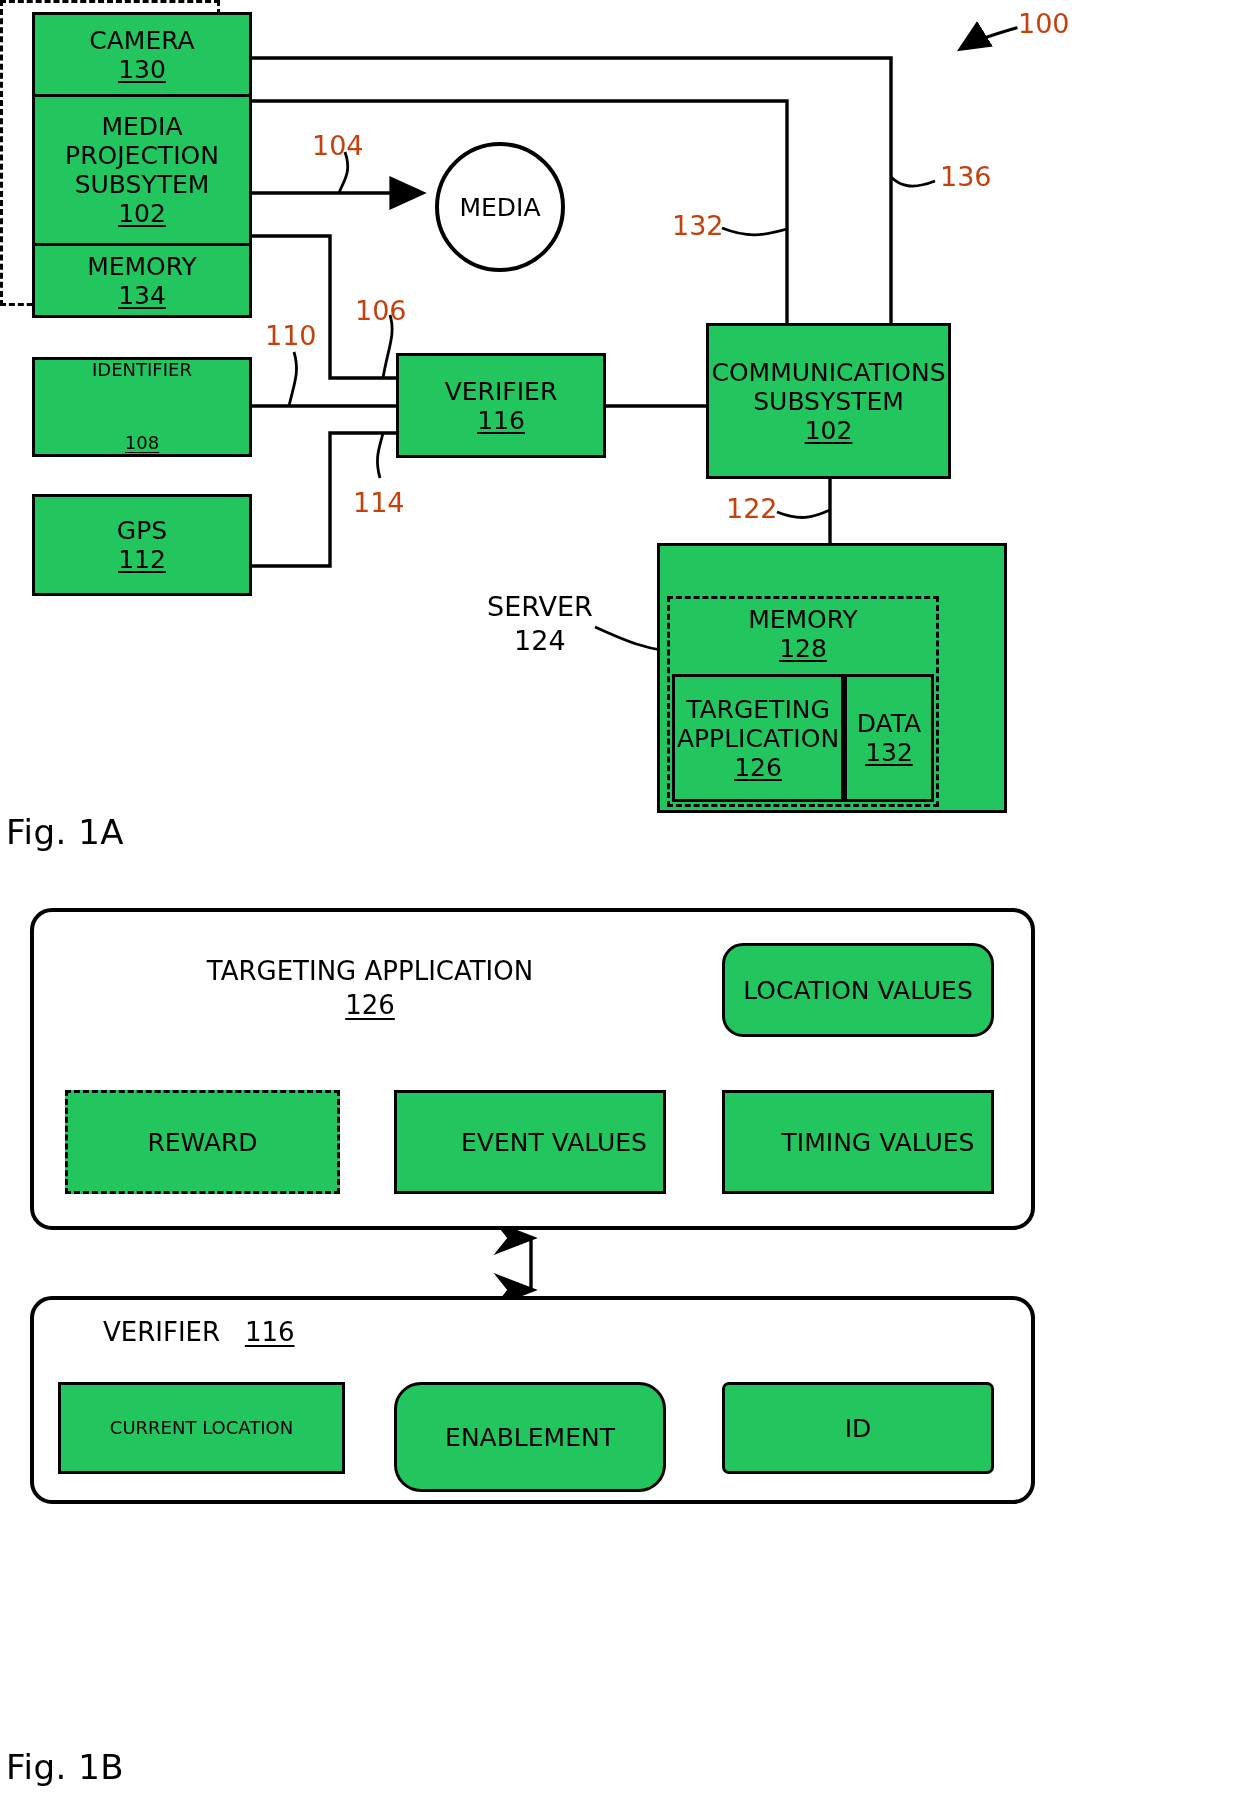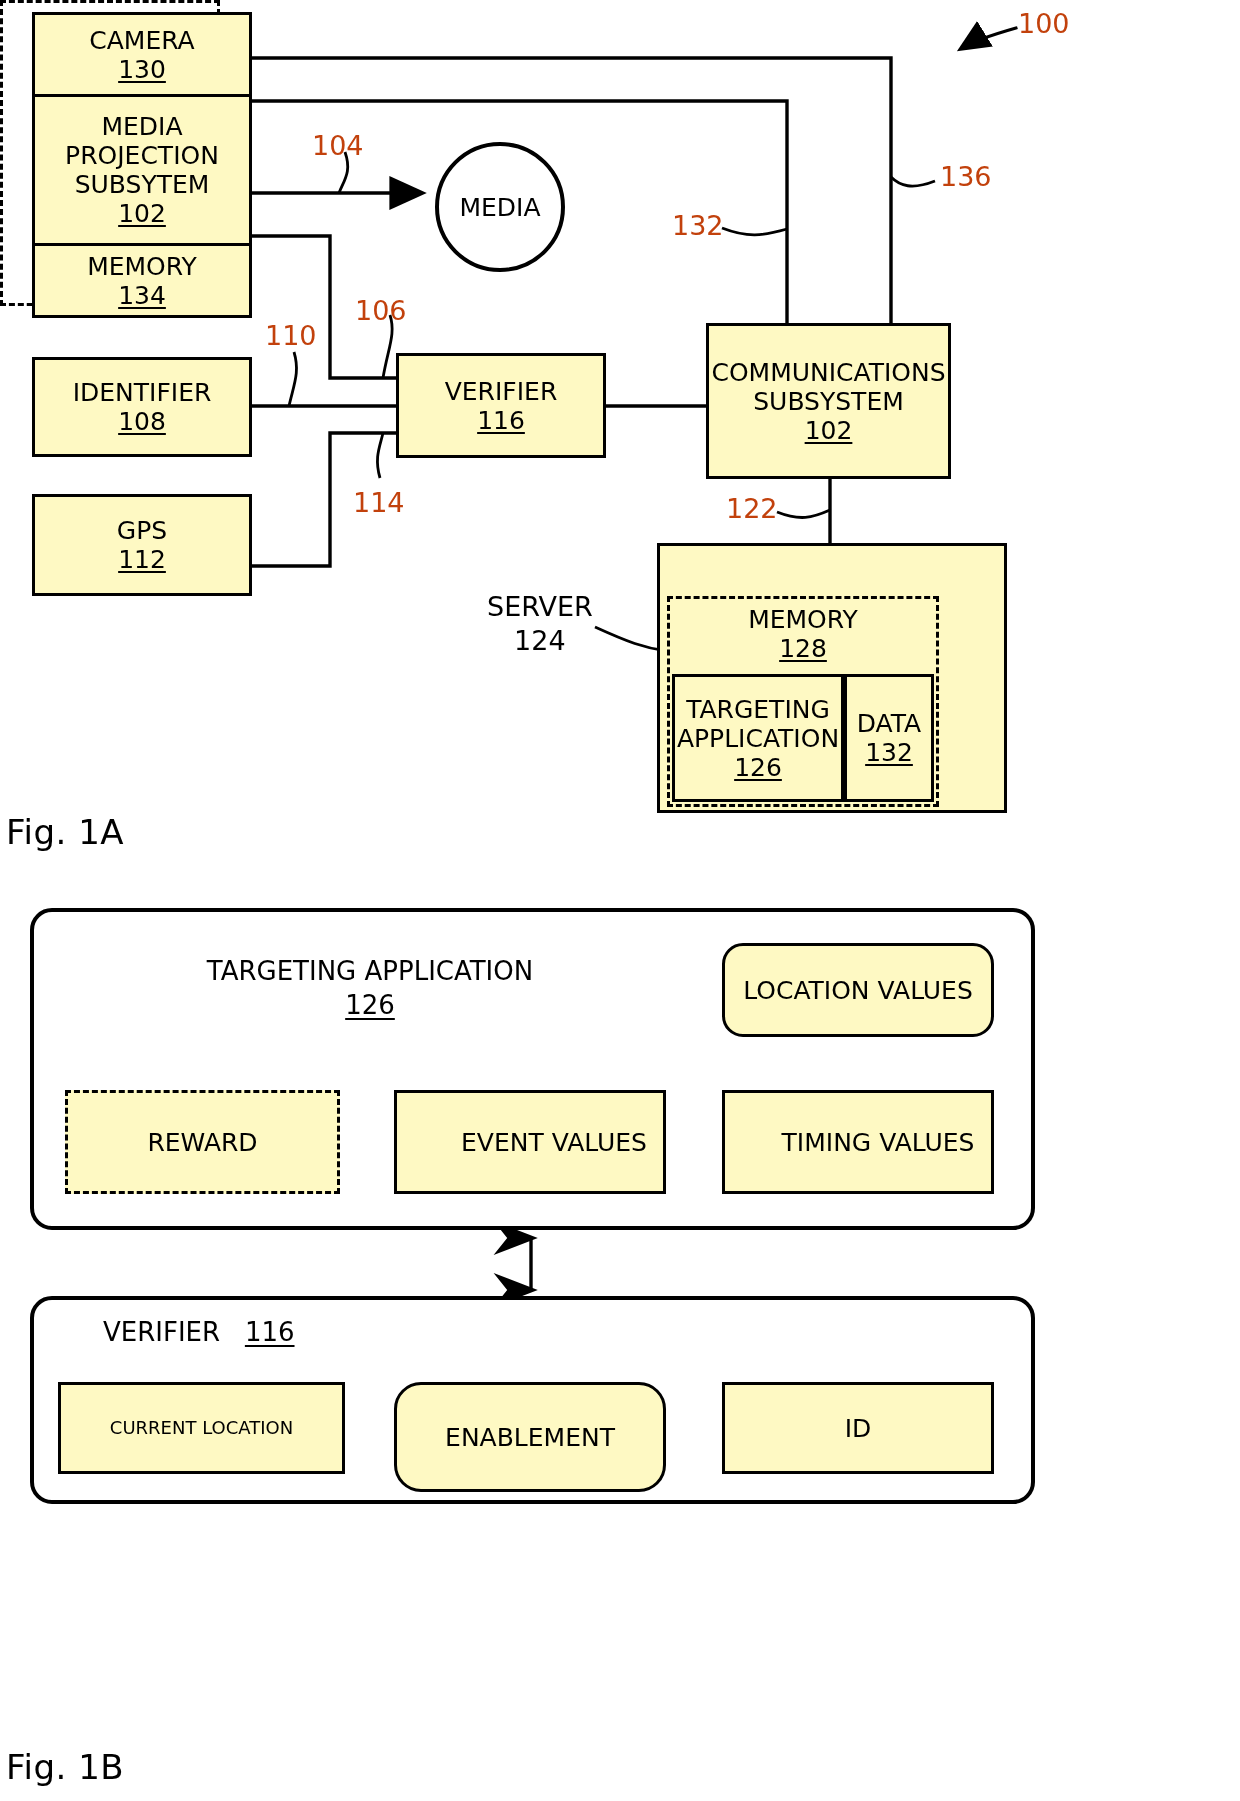--- a/index.html
+++ b/index.html
@@ -14,21 +14,21 @@
     color: #000000;
     overflow: hidden;
   }
   .canvas { position: absolute; inset: 0; }
   svg.lines { position: absolute; left: 0; top: 0; width: 1240px; height: 1801px; pointer-events: none; }
 
   
   .box {
     position: absolute;
     border: 3px solid #000;
-    background: #fef9c3;
+    background: #22c55e;
     display: flex;
     flex-direction: column;
     align-items: center;
     justify-content: center;
     text-align: center;
     line-height: 1.16;
   }
   .box.dashed { border: 3px dashed #000; }
   .lbl { display: block; }
   .num { display: block; text-decoration: underline; text-underline-offset: 3px; }
@@ -39,21 +39,21 @@
   #memory134box { left: 32px;  top: 246px; width: 220px; height: 72px;  font-size: 25px; border-top: none; }
   #dash-frame   { left: 32px;  top: 12px;  width: 220px; height: 306px; border: 3px dashed #000; background: transparent; }
 
   #media-circle {
     position: absolute; left: 435px; top: 142px; width: 130px; height: 130px;
     border: 4px solid #000; border-radius: 50%;
     display: flex; align-items: center; justify-content: center;
     font-size: 25px; background: #fff;
   }
 
-  #identifier-box { left: 32px;  top: 357px; width: 220px; height: 100px; font-size: 25px; }
+  #identifier-box { left: 32px;  top: 357px; width: 220px; height: 100px; font-size: 18px; justify-content: space-between; }
   #gps-box        { left: 32px;  top: 494px; width: 220px; height: 102px; font-size: 25px; }
   #verifier-box   { left: 396px; top: 353px; width: 210px; height: 105px; font-size: 25px; }
   #comms-box      { left: 706px; top: 323px; width: 245px; height: 156px; font-size: 25px; }
 
   #server-box     { left: 657px; top: 543px; width: 350px; height: 270px; font-size: 25px;
                     display: block; border: 3px solid #000; }
   #mem128-frame   { position: absolute; left: 667px; top: 596px; width: 272px; height: 211px;
                     border: 3px dashed #000; }
   #mem128-label   { position: absolute; left: 667px; top: 600px; width: 272px; height: 68px;
                     display: flex; flex-direction: column; align-items: center; justify-content: center;
@@ -88,21 +88,21 @@
               font-size: 26px; line-height: 1.3; }
   #vf-title { position: absolute; left: 103px; top: 1317px; font-size: 26px; white-space: nowrap; }
 
   #loc-values   { left: 722px;  top: 943px;  width: 272px; height: 94px;  font-size: 25px; border-radius: 21px; }
   #reward-box   { left: 65px;   top: 1090px; width: 275px; height: 104px; font-size: 25px; }
   #event-values { left: 394px;  top: 1090px; width: 272px; height: 104px; font-size: 25px; padding-left: 48px; }
   #timing-values{ left: 722px;  top: 1090px; width: 272px; height: 104px; font-size: 25px; padding-left: 40px; }
 
   #cur-loc      { left: 58px;   top: 1382px; width: 287px; height: 92px;  font-size: 18px; }
   #enablement   { left: 394px;  top: 1382px; width: 272px; height: 110px;  font-size: 25px; border-radius: 27px; }
-  #id-box       { left: 722px;  top: 1382px; width: 272px; height: 92px;  font-size: 25px; }
+  #id-box       { left: 722px;  top: 1382px; width: 272px; height: 92px;  font-size: 25px; border-radius: 7px; }
 
   .u { text-decoration: underline; text-underline-offset: 4px; }
 </style>
 </head>
 <body>
 
 <div class="canvas">
 
   <svg class="lines" viewBox="0 0 1240 1801">
     <defs>

